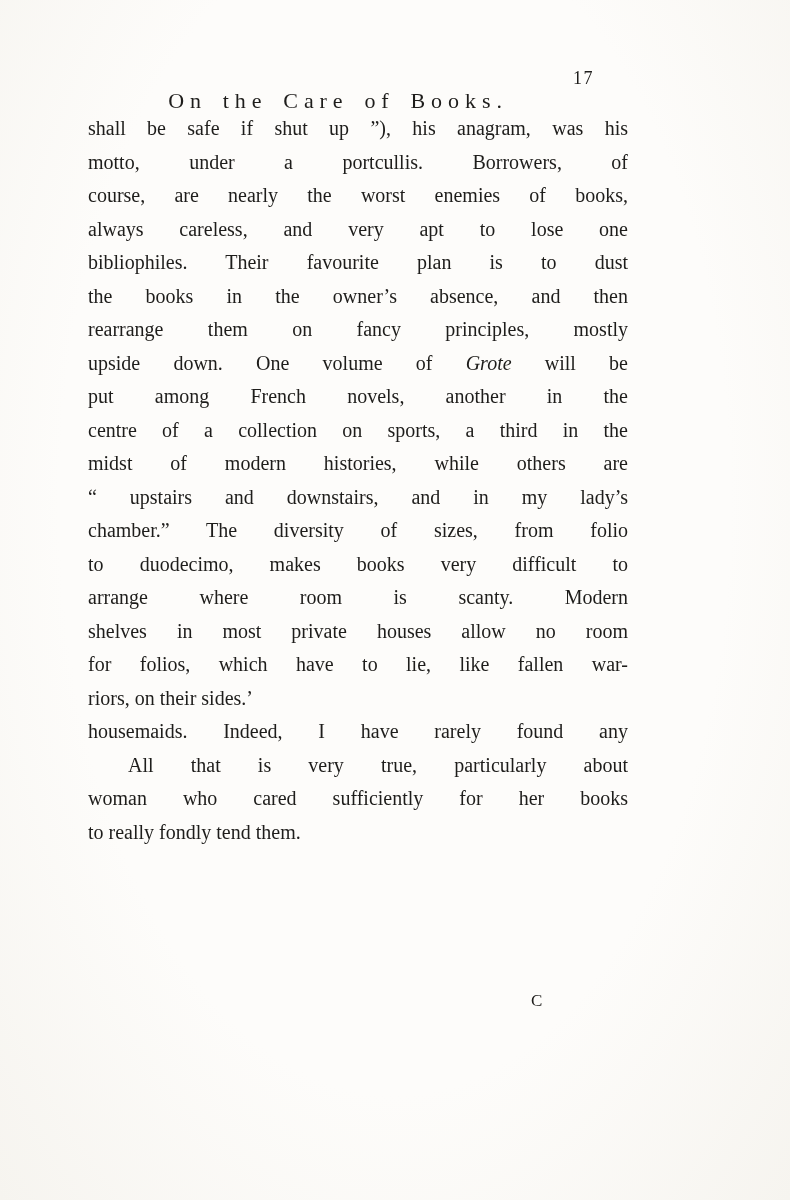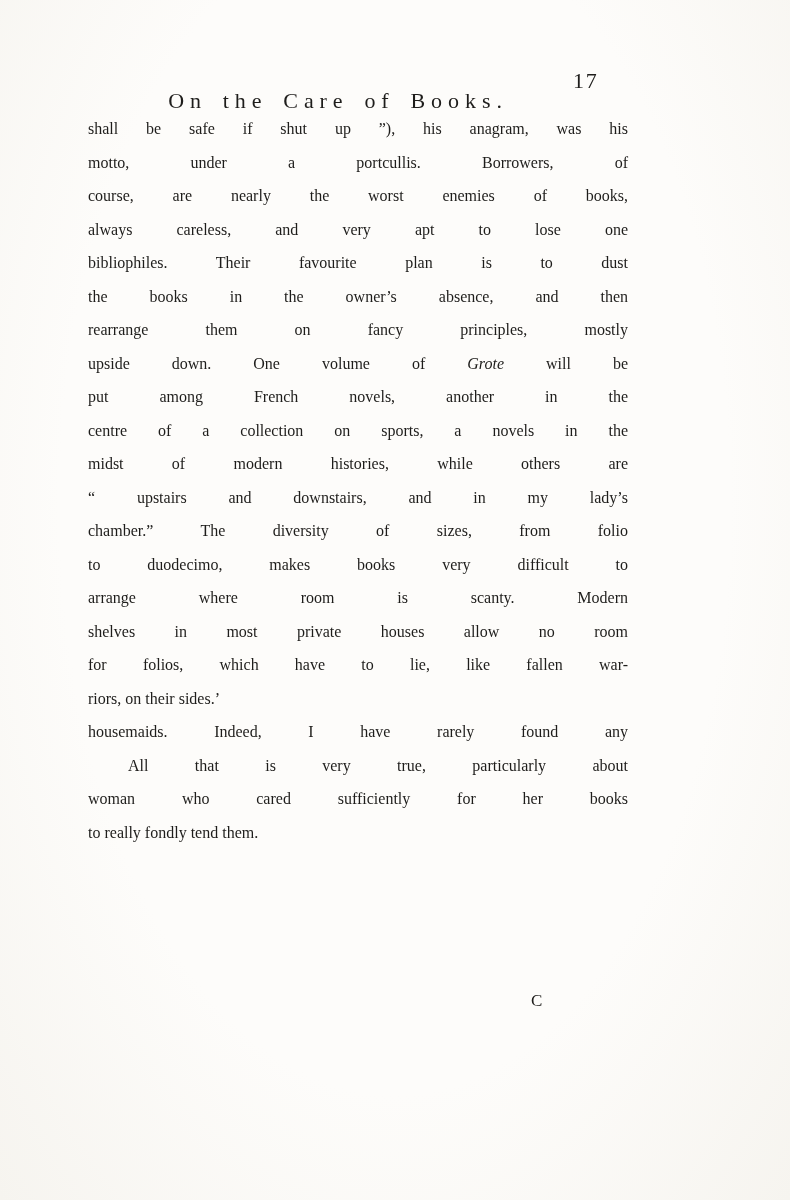--- a/index.html
+++ b/index.html
@@ -25,29 +25,29 @@
     font-size: 22px;
     letter-spacing: 0.27em;
     word-spacing: 0.20em;
     white-space: nowrap;
     margin-top: 20px;
   }
   .page-number {
     position: absolute;
     left: 573px;
     top: 68px;
-    font-size: 22px;
+    font-size: 18px;
     letter-spacing: 0.08em;
   }
   .text-block {
     position: absolute;
     left: 88px;
     top: 112px;
     width: 540px;
-    font-size: 16px;
+    font-size: 20px;
     line-height: 33.5px;
   }
   .line {
     white-space: normal;
   }
   .just {
     text-align: justify;
     text-align-last: justify;
   }
   .left {
@@ -83,21 +83,21 @@
     <div>
       <div class="line just">shall be safe if shut up ”), his anagram, was his</div>
       <div class="line just">motto, under a portcullis.  Borrowers, of</div>
       <div class="line just">course, are nearly the worst enemies of books,</div>
       <div class="line just">always careless, and very apt to lose one</div>
       <div class="line just">bibliophiles.  Their favourite plan is to dust</div>
       <div class="line just">the books in the owner’s absence, and then</div>
       <div class="line just">rearrange them on fancy principles, mostly</div>
       <div class="line just"><span>upside down.  One volume of </span><span class="italic">Grote</span><span> will be</span></div>
       <div class="line just">put among French novels, another in the</div>
-      <div class="line just">centre of a collection on sports, a novels in the</div>
+      <div class="line just">centre of a collection on sports, a third in the</div>
       <div class="line just">midst of modern histories, while others are</div>
       <div class="line just">“ upstairs and downstairs, and in my lady’s</div>
       <div class="line just">chamber.”  The diversity of sizes, from folio</div>
       <div class="line just">to duodecimo, makes books very difficult to</div>
       <div class="line just">arrange where room is scanty.  Modern</div>
       <div class="line just">shelves in most private houses allow no room</div>
       <div class="line just">for folios, which have to lie, like fallen war-</div>
       <div class="line left">riors, on their sides.’</div>
     </div>
 

